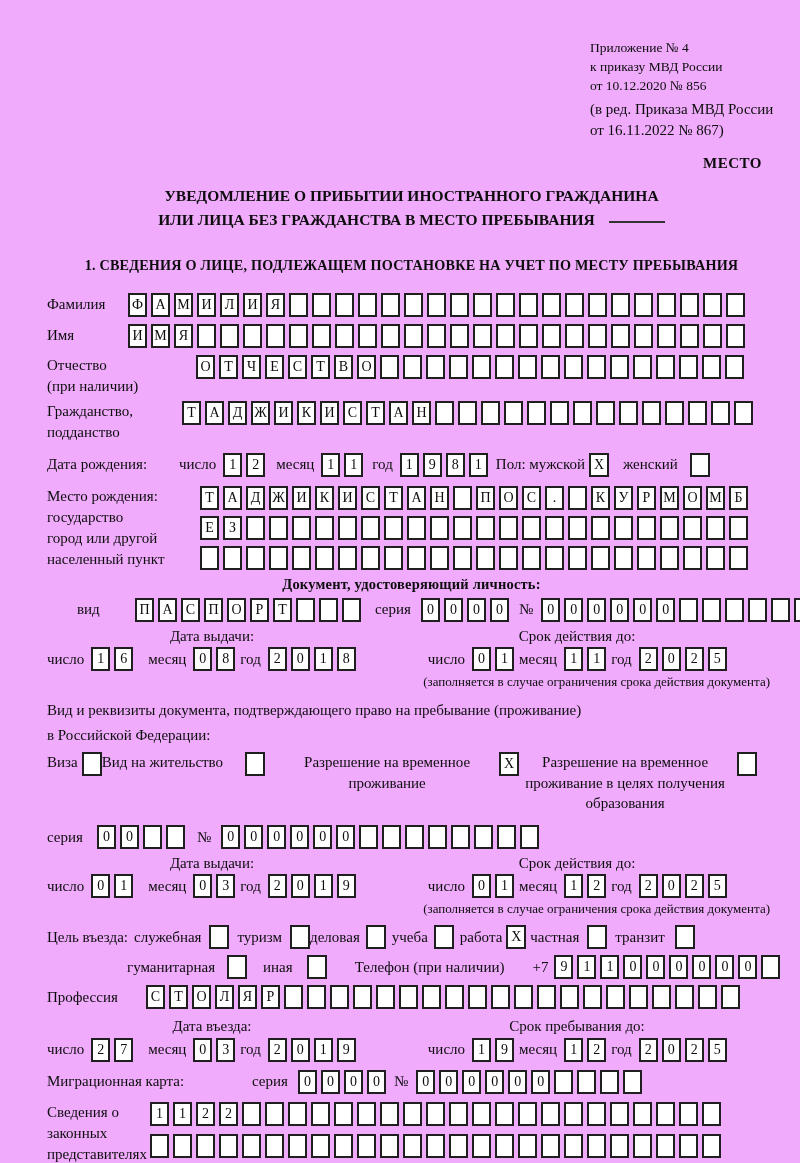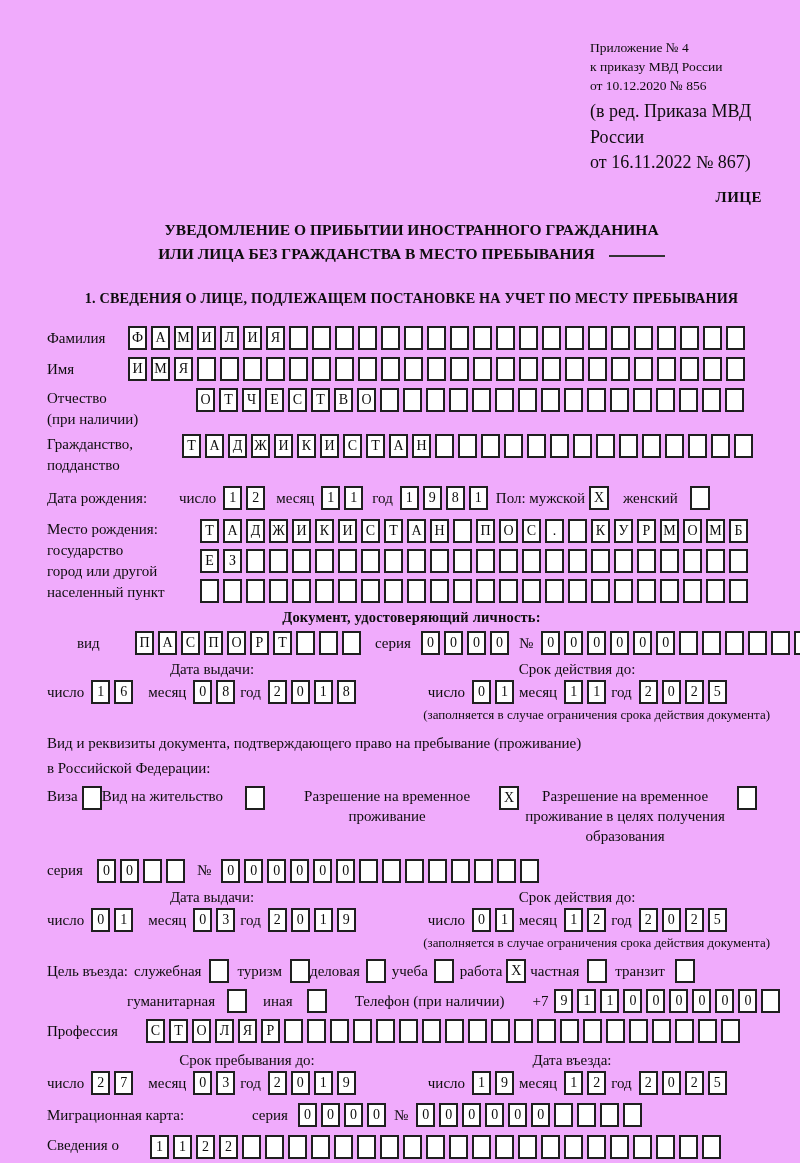--- a/index.html
+++ b/index.html
@@ -3,21 +3,21 @@
 <meta charset="utf-8">
 <style>
   html,body{margin:0;padding:0;background:#fff;}
   .page{
     width:800px;height:1163px;background:#f0abfc;color:#0d0d0d;
     font-family:"Liberation Serif","DejaVu Serif",serif;
     position:relative;box-sizing:border-box;
     padding:38px 24px 10px 47px;overflow:hidden;
   }
   .appendix{margin-left:auto;width:186px;font-size:13.5px;line-height:1.42;}
-  .appendix .amend{font-size:18px;margin-top:4px;line-height:1.4;}
+  .appendix .amend{font-size:15px;margin-top:4px;line-height:1.4;}
   .forma{text-align:right;font-weight:bold;font-size:15px;margin-top:14px;padding-right:14px;letter-spacing:.5px;}
   .title{text-align:center;font-weight:bold;font-size:15.5px;line-height:1.55;margin-top:12px;}
   .uline{display:inline-block;width:56px;border-bottom:2px solid #333;margin-left:14px;transform:translateY(-2px);}
   .sect{font-weight:bold;font-size:14.2px;margin-top:24px;text-align:center;letter-spacing:.2px;}
   .r{display:flex;align-items:center;margin-top:7px;}
   .rt{align-items:flex-start;}
   .lb{font-size:15px;line-height:1.35;flex:none;}
   .lbcol{flex:none;}
   .lbcol div{font-size:15px;line-height:21px;}
   .cs{display:flex;gap:4px;flex:none;}
@@ -43,21 +43,21 @@
   <div class="appendix">
     <div>Приложение № 4</div>
     <div>к приказу МВД России</div>
     <div>от 10.12.2020 № 856</div>
     <div class="amend">
       <div>(в ред. Приказа МВД России</div>
       <div>от 16.11.2022 № 867)</div>
     </div>
   </div>
 
-  <div class="forma">ЛИЦЕ</div>
+  <div class="forma">МЕСТО</div>
 
   <div class="title">
     <div>УВЕДОМЛЕНИЕ О ПРИБЫТИИ ИНОСТРАННОГО ГРАЖДАНИНА</div>
     <div><span>ИЛИ ЛИЦА БЕЗ ГРАЖДАНСТВА В МЕСТО ПРЕБЫВАНИЯ</span><span class="uline"></span></div>
   </div>
 
   <div class="sect">1. СВЕДЕНИЯ О ЛИЦЕ, ПОДЛЕЖАЩЕМ ПОСТАНОВКЕ НА УЧЕТ ПО МЕСТУ ПРЕБЫВАНИЯ</div>
 
   <div class="r" style="margin-top:19px;">
     <span class="lb" style="width:81px;">Фамилия</span>
@@ -550,22 +550,22 @@
         <span class="cell"></span>
         <span class="cell"></span>
         <span class="cell"></span>
         <span class="cell"></span>
         <span class="cell"></span>
         <span class="cell"></span>
       </span>
   </div>
 
   <div class="r" style="margin-top:7px;">
+    <span class="lb center" style="width:330px;">Дата въезда:</span>
     <span class="lb center gap-mid" style="width:320px;">Срок пребывания до:</span>
-    <span class="lb center" style="width:330px;">Дата въезда:</span>
   </div>
 
   <div class="r" style="margin-top:1px;">
     <span class="dg">
       <span class="lb">число</span>
       <span class="cs">
           <span class="cell">2</span>
           <span class="cell">7</span>
         </span>
       <span class="lb" style="margin-left:10px;">месяц</span>

